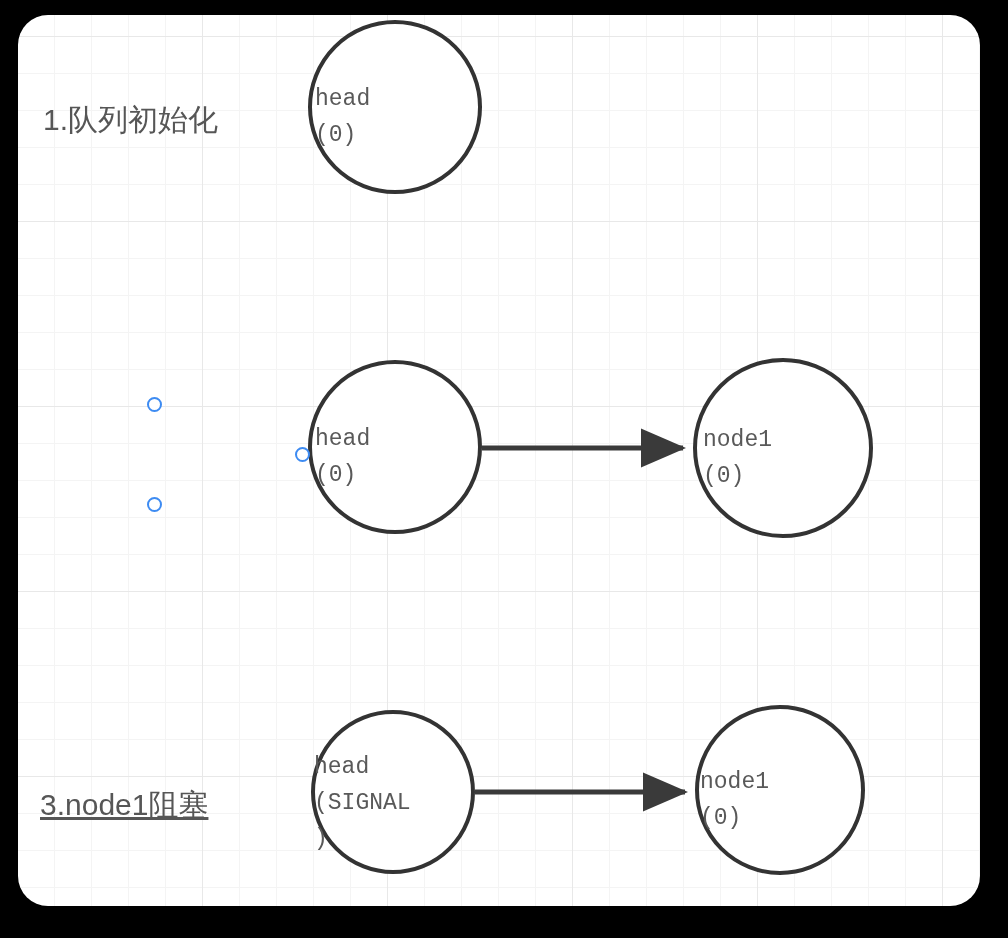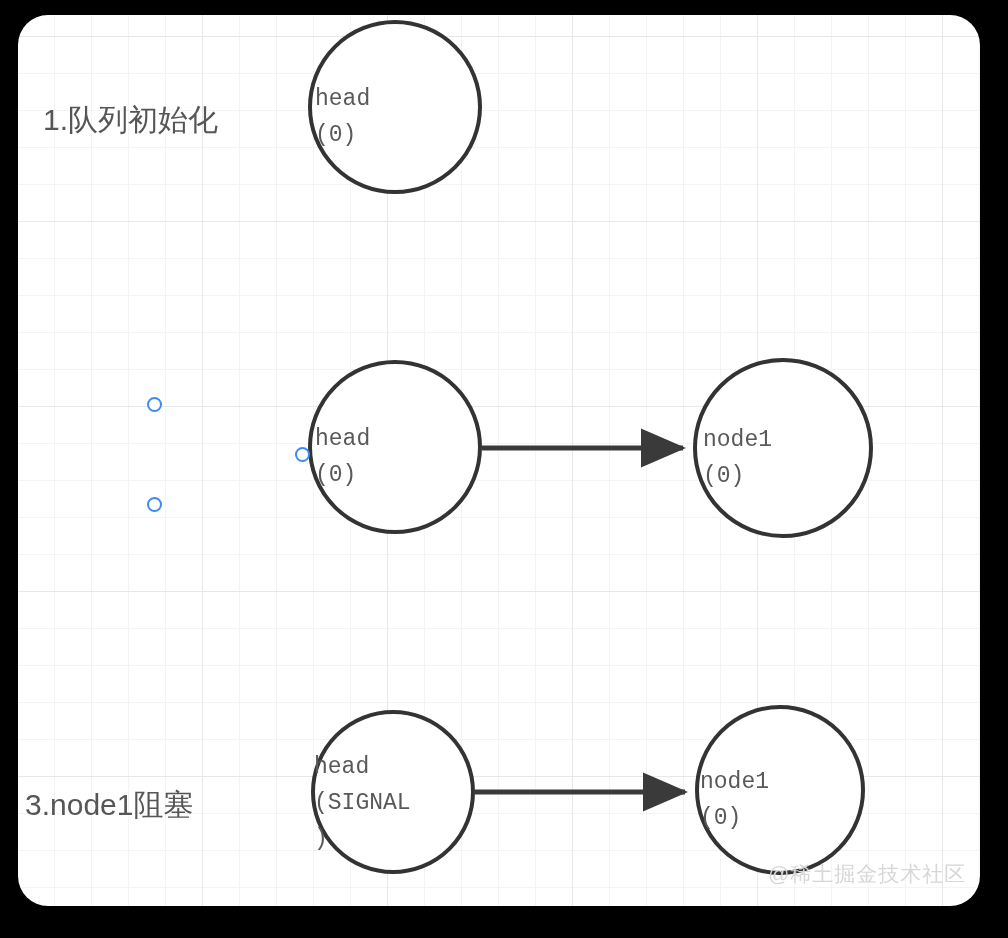--- a/index.html
+++ b/index.html
@@ -48,21 +48,21 @@
   .row-label {
     position: absolute;
     color: #565656;
     font-size: 30px;
     line-height: 34px;
     white-space: nowrap;
     letter-spacing: 0px;
   }
   #label-row-1 { left: 25px; top: 88px; }
   #label-row-2 { left: 25px; top: 428px; }
-  #label-row-3 { left: 7px; top: 773px; }
+  #label-row-3 { left: 22px; top: 773px; text-decoration: underline; }
 
   .node-text {
     position: absolute;
     color: #595959;
     font-size: 23px;
     line-height: 36px;
     text-align: left;
     white-space: pre-line;
     pointer-events: none;
     font-family: Liberation Mono, monospace;
@@ -144,15 +144,14 @@
 (SIGNAL
 )</div>
 
   <div class="node-text" id="node-node1-3-text">node1
 (0)</div>
 
   <div class="handle" id="handle-top"></div>
   <div class="handle" id="handle-bottom"></div>
   <div class="handle" id="handle-right"></div>
 
-  <div id="watermark">@稀土掘金技术社区</div>
 
 </div>
 
 </body></html>

